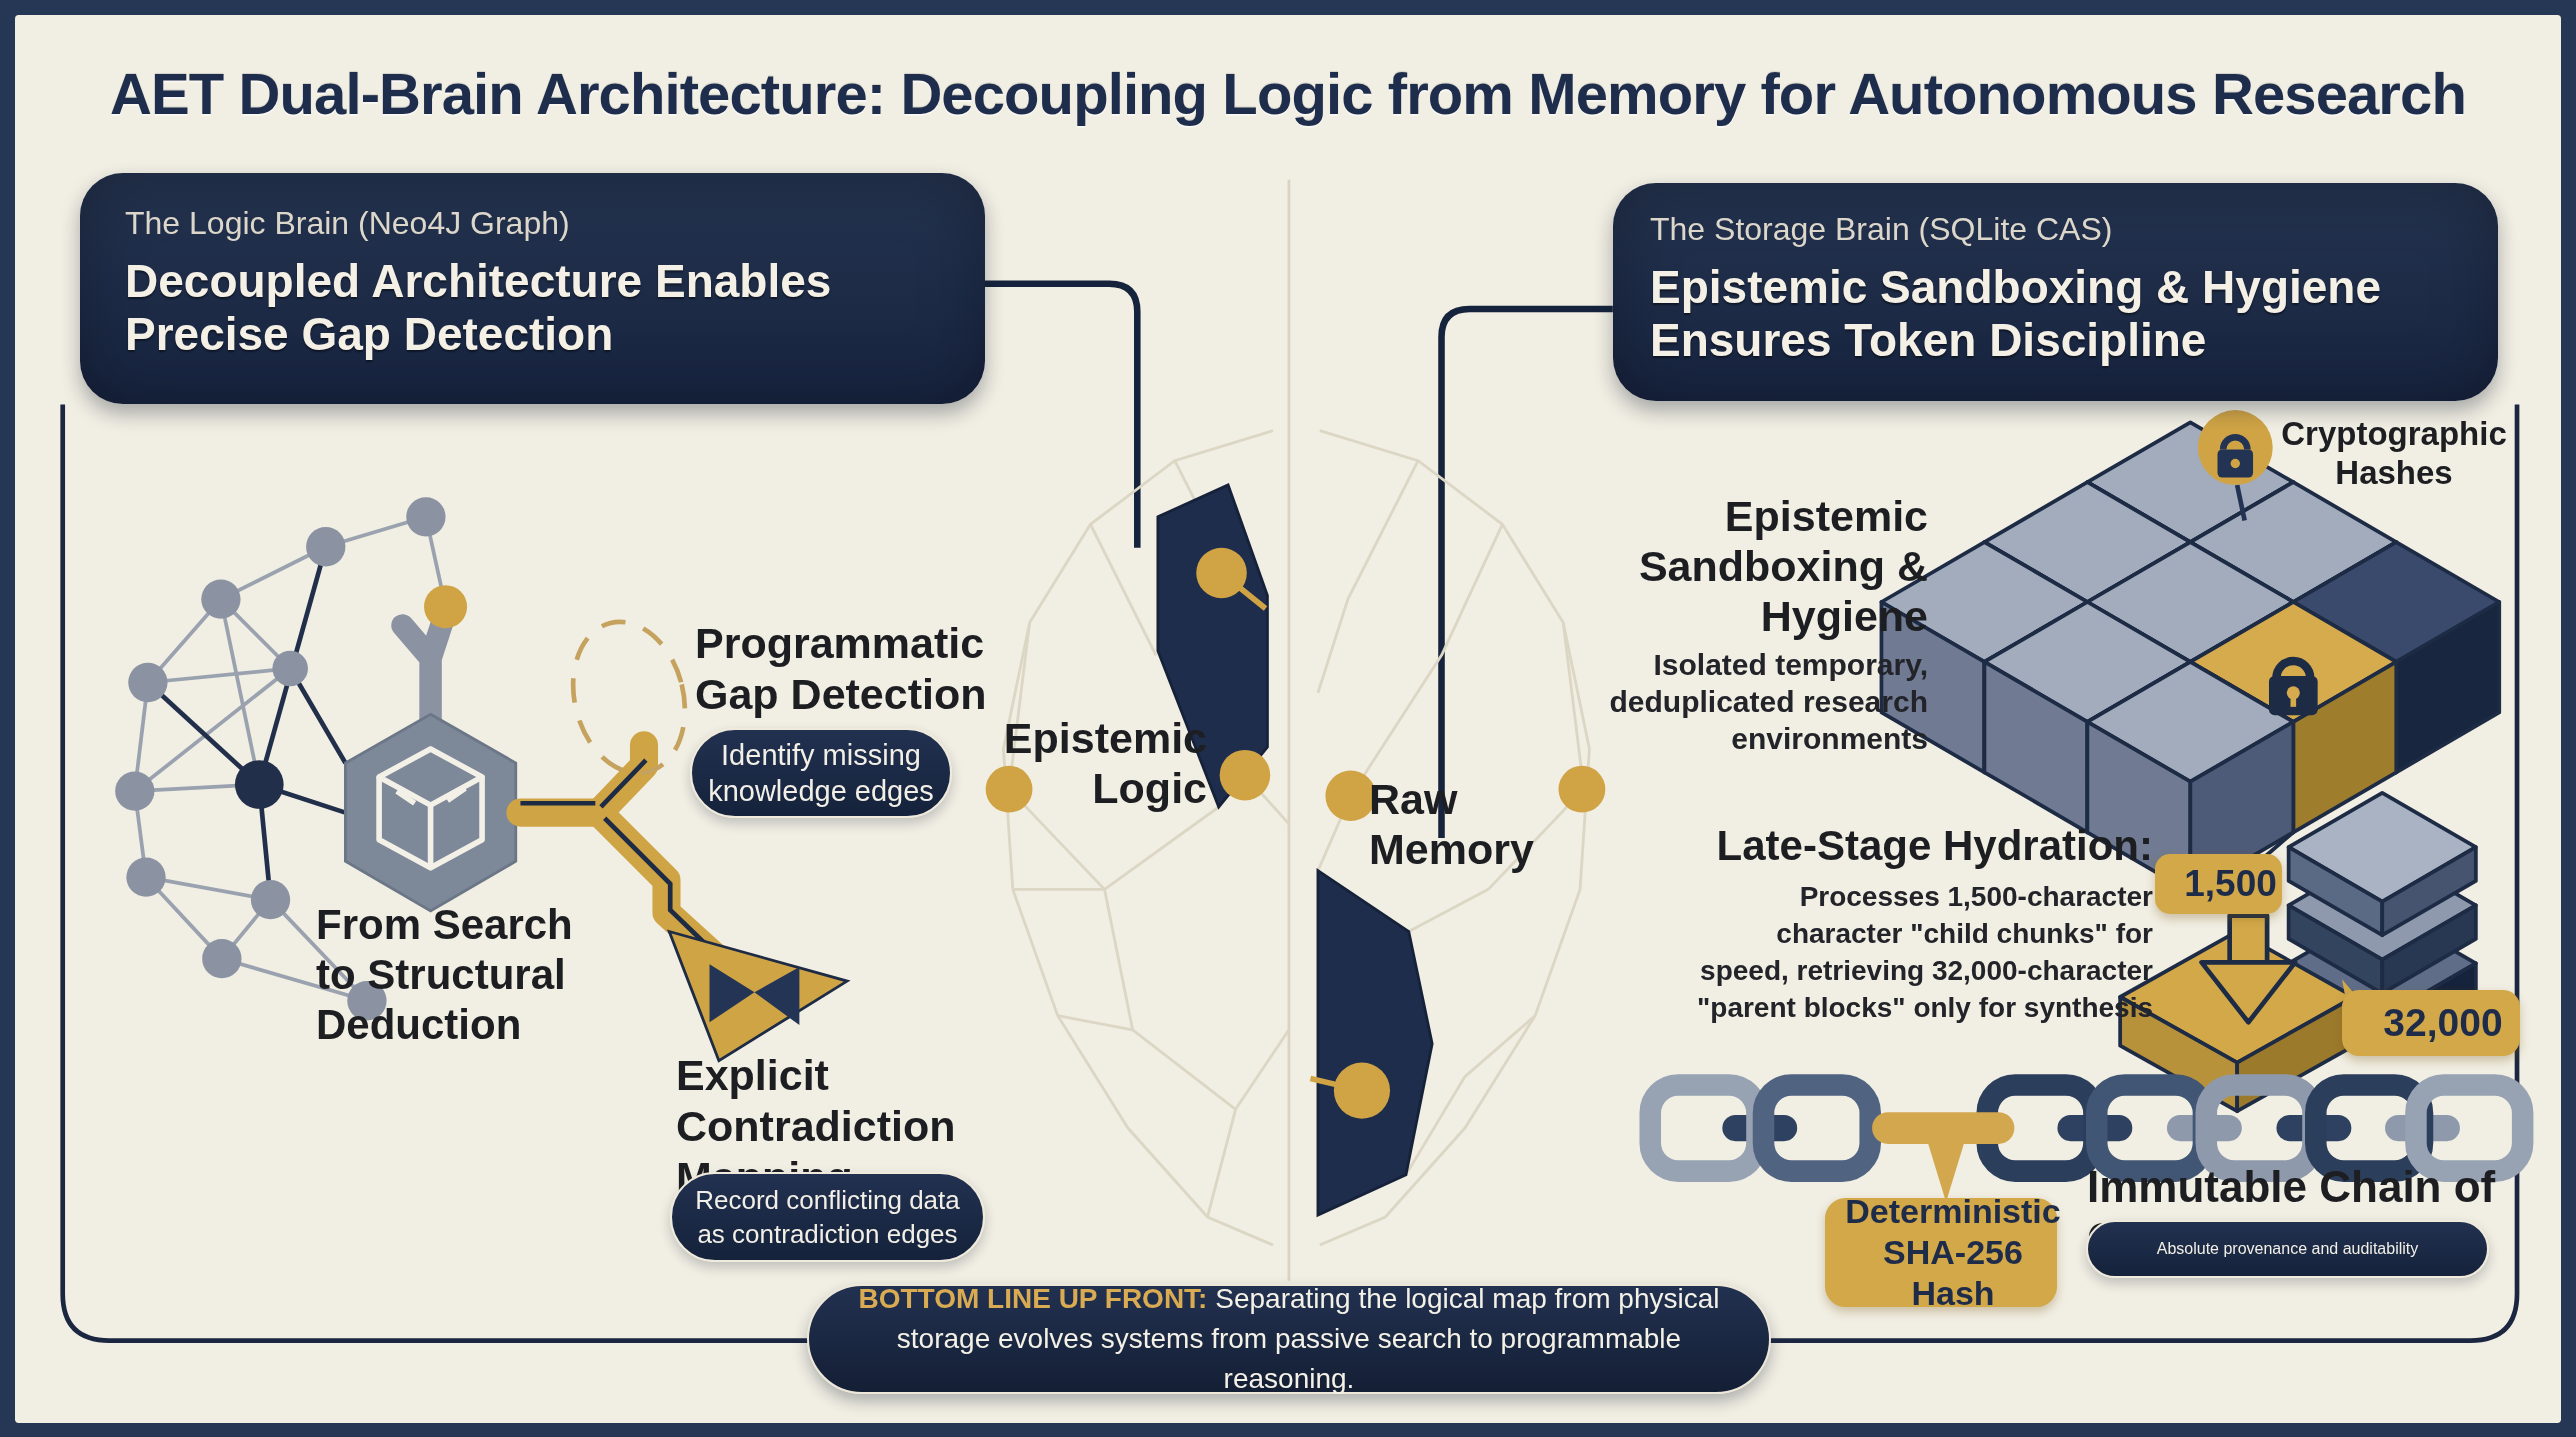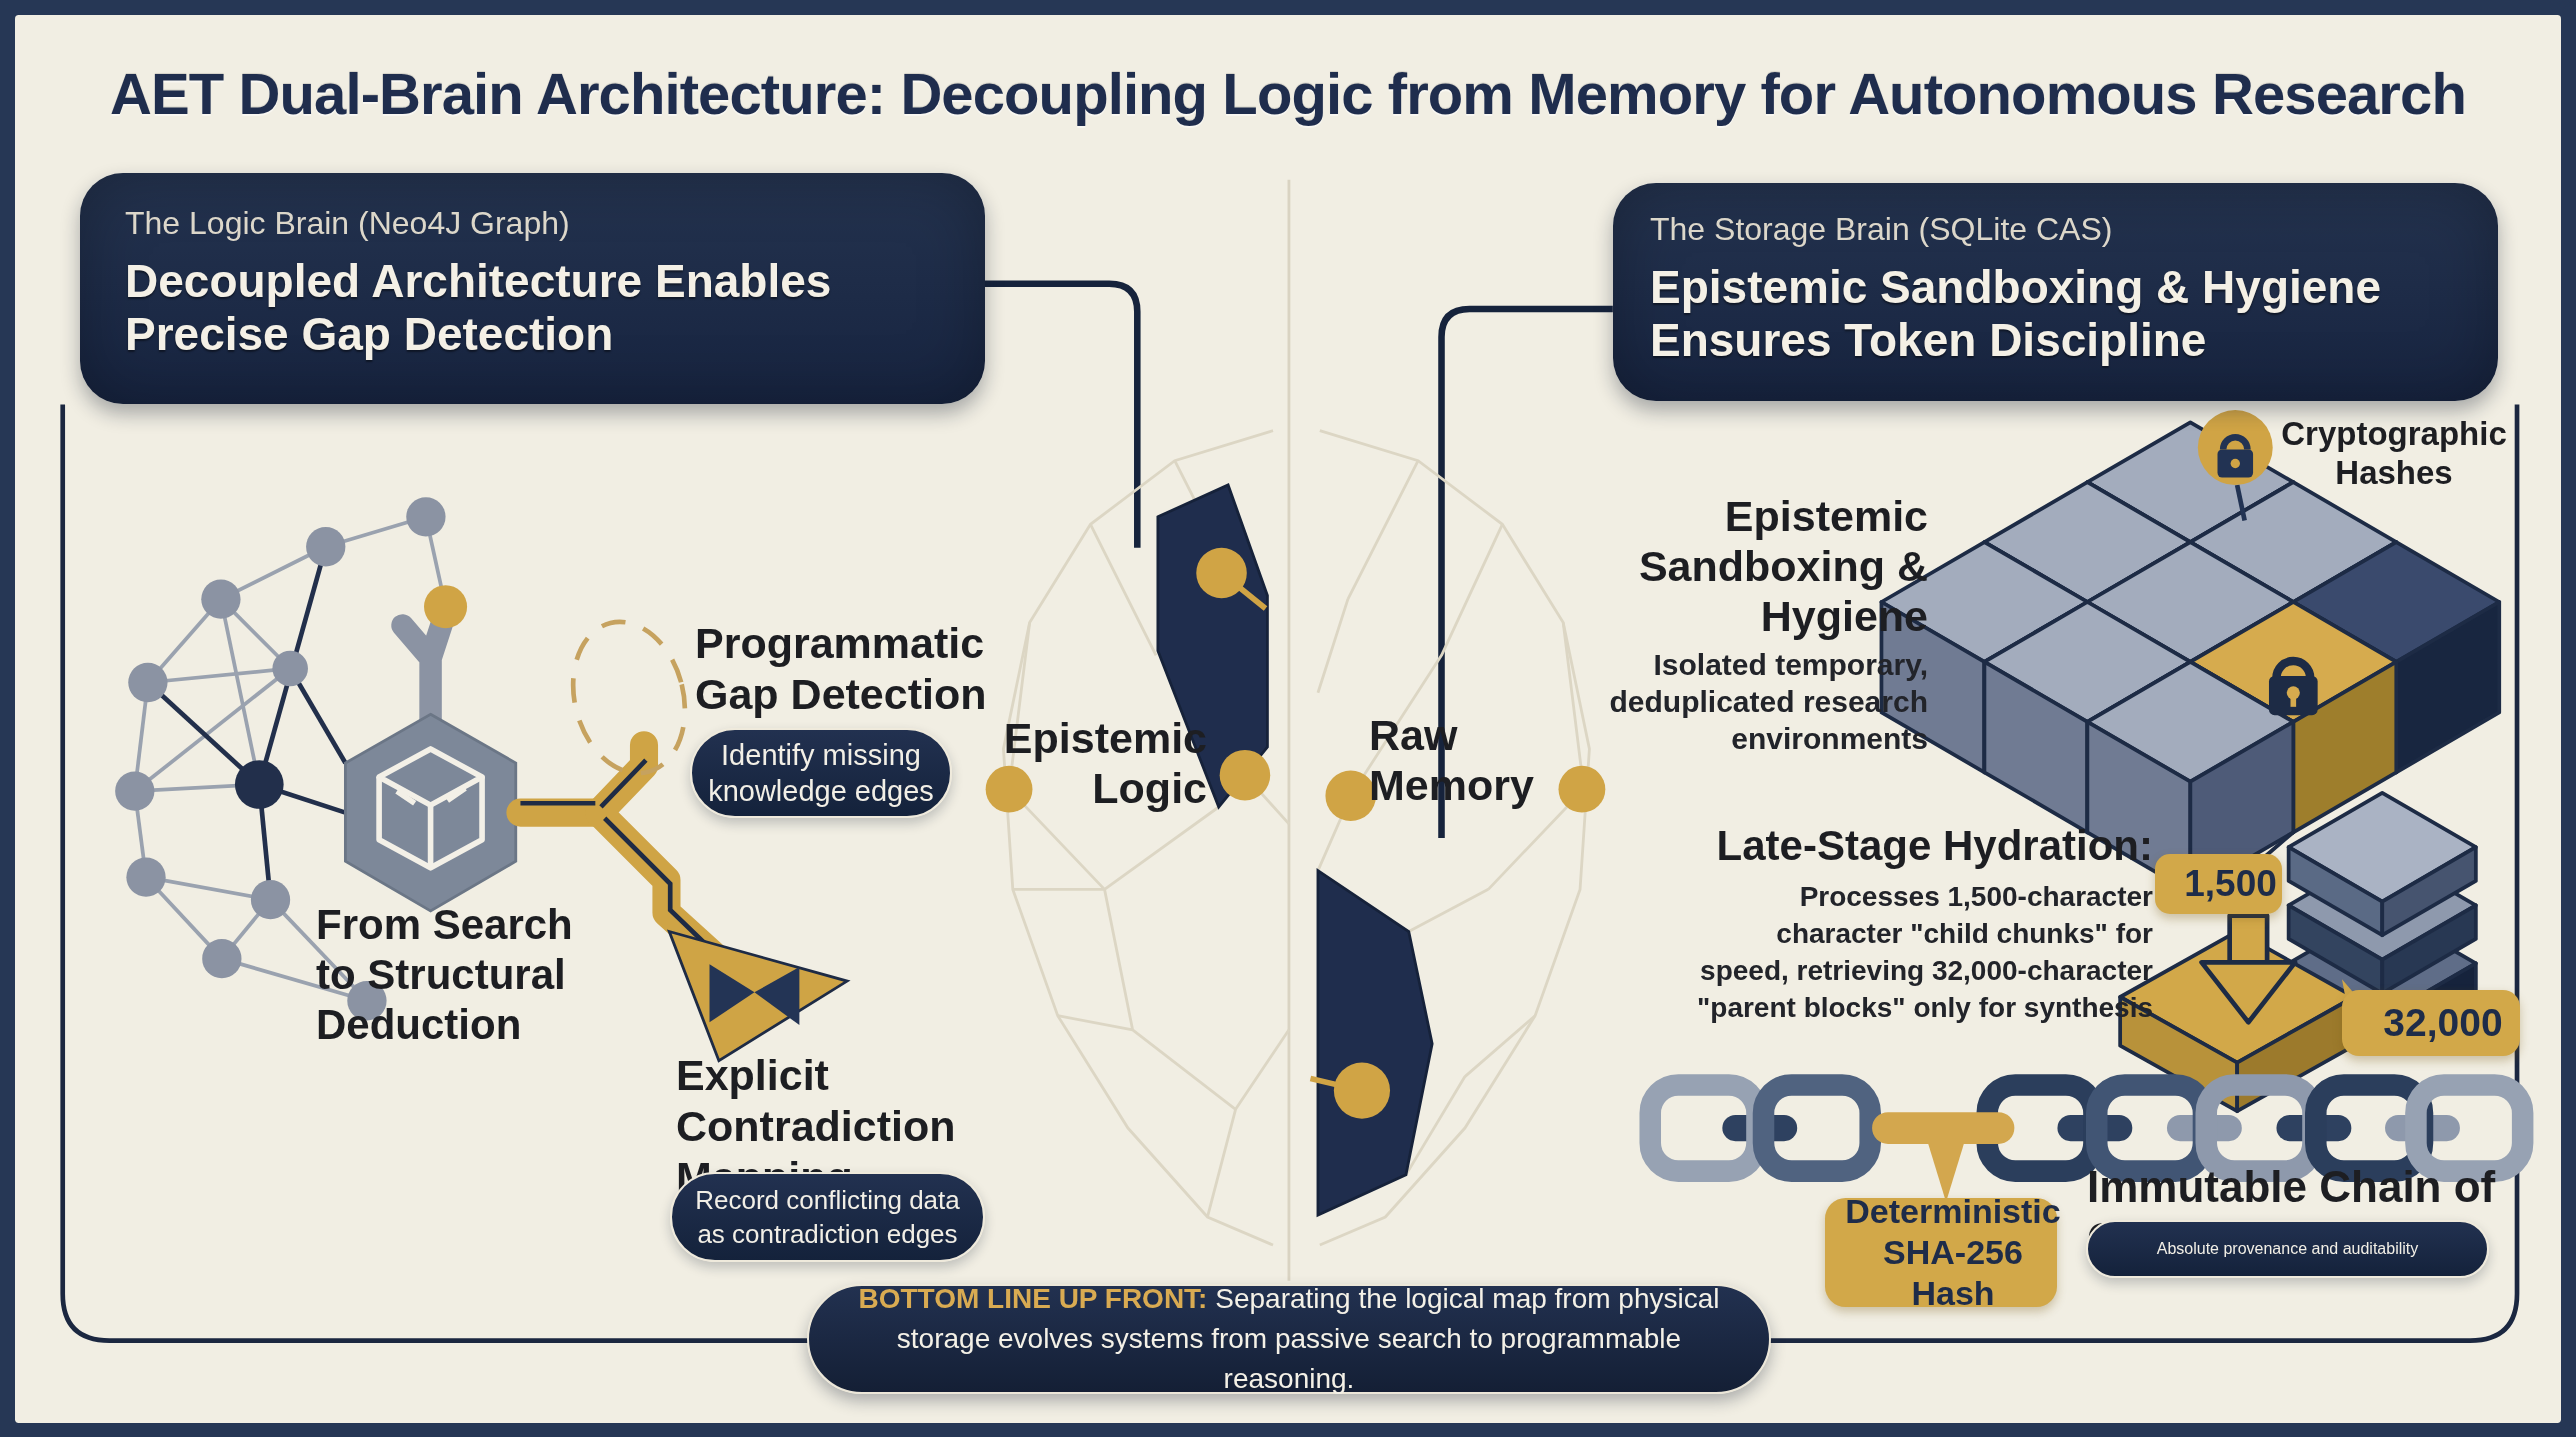--- a/index.html
+++ b/index.html
@@ -293,21 +293,21 @@
 knowledge edges</div>
 
   <div class="abs cap pre" style="left:676px;top:1026px;width:412px;font-size:43px;line-height:51px;margin-top:24px;">Explicit
 Contradiction
 Mapping</div>
   <div class="abs navy-pill pre" style="left:670px;top:1172px;width:315px;height:90px;font-size:26px;line-height:34px;">Record conflicting data
 as contradiction edges</div>
 
   <div class="abs cap pre" style="left:973px;top:713px;width:234px;font-size:43px;line-height:50px;text-align:right;">Epistemic
 Logic</div>
-  <div class="abs cap pre" style="left:1369px;top:710px;width:225px;font-size:43px;line-height:50px;">Raw
+  <div class="abs cap pre" style="left:1369px;top:774px;width:225px;font-size:43px;line-height:50px;">Raw
 Memory</div>
 
   <div class="abs cap pre" style="left:1591px;top:491px;width:337px;font-size:43px;line-height:50px;text-align:right;">Epistemic
 Sandboxing &amp;
 Hygiene</div>
   <div class="abs cap pre" style="left:2276px;top:414px;width:236px;font-size:33px;line-height:39px;text-align:center;">Cryptographic
 Hashes</div>
 
   <div class="abs pre" style="left:1507px;top:646px;width:421px;font-size:30px;line-height:37px;text-align:right;font-weight:600;color:#22242a;">Isolated temporary,
 deduplicated research

